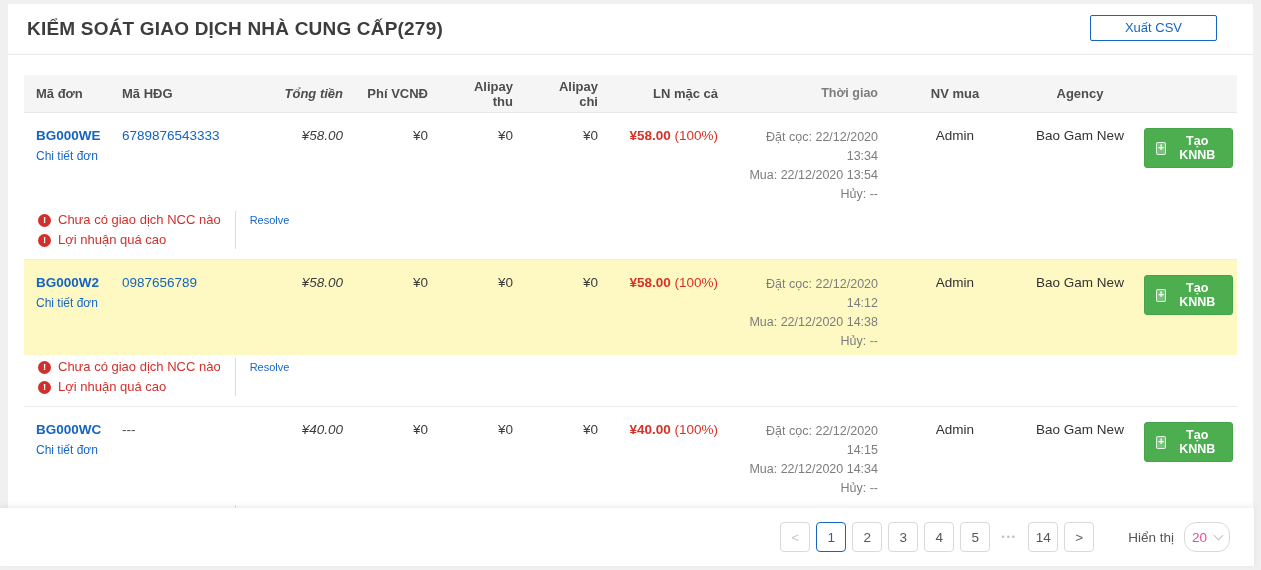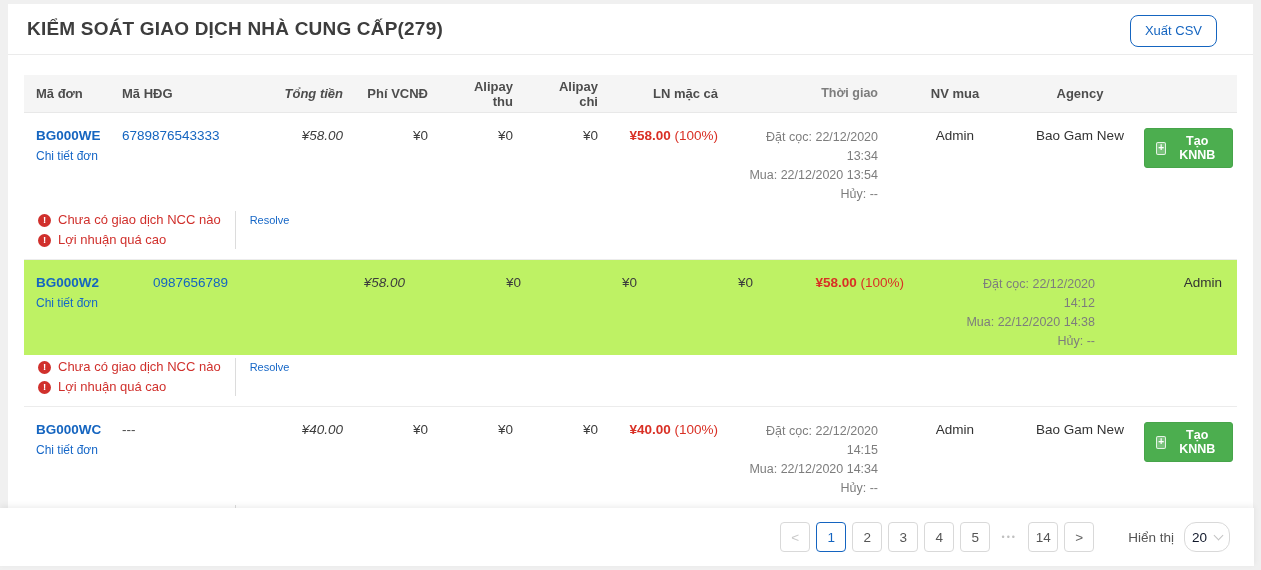--- a/index.html
+++ b/index.html
@@ -12,22 +12,22 @@
   .card {
     position:absolute; left:8px; right:8px; top:4px; bottom:4px;
     background:#fff; overflow:hidden;
   }
   .card-header { position:relative; height:51px; border-bottom:1px solid #ebebeb; }
   .page-title {
     position:absolute; left:19px; top:14px;
     font-size:19px; font-weight:bold; color:#3d3d3d; letter-spacing:.2px;
   }
   .export-btn {
-    position:absolute; right:36px; top:11px; height:32px;
-    padding:0 14px; border:1px solid #1565c0; border-radius:8px;
+    position:absolute; right:36px; top:11px; height:26px;
+    padding:0 34px; border:1px solid #1565c0; border-radius:2px;
     color:#1565c0; background:#fff; font-size:13px; line-height:24px; cursor:pointer;
     font-family:inherit;
   }
   .table { margin:20px 16px 0; }
   .thead {
     display:flex; align-items:center; height:38px;
     background:#f5f5f5; border-bottom:1px solid #e8e8e8;
     color:#4d4d4d; font-weight:700; font-size:13px;
   }
   .cell { padding:0 12px; flex-shrink:0; }
@@ -40,21 +40,21 @@
   .c-aout    { width:85px;  text-align:right; }
   .c-profit  { width:120px; text-align:right; white-space:nowrap; }
   .c-time    { width:160px; text-align:right; }
   .c-staff   { width:130px; text-align:center; }
   .c-agency  { width:120px; text-align:center; }
   .c-action  { flex:1; text-align:center; padding:0 4px; }
   .thead .c-contract { color:#4d4d4d; }
 
   .row-group { border-bottom:1px solid #ececec; }
   .row-main { display:flex; align-items:flex-start; padding:15px 0 4px; min-height:74px; }
-  .row-main.highlight { background:#bef264;gap:31px; }
+  .row-main.highlight { background:#fef9c3; }
   .order-code { display:block; font-weight:bold; color:#1565c0; text-decoration:none; cursor:pointer; }
   .detail-link { display:inline-block; margin-top:6px; font-size:12px; color:#1667c7; text-decoration:none; cursor:pointer; }
   .money { color:#3c3c3c; }
   .c-profit .amt { font-weight:bold; color:#d93025; }
   .c-profit .pct { color:#d93025; }
   .c-time { font-size:12.5px; color:#7d7d7d; line-height:19px; }
   .knnb-btn {
     display:inline-flex; align-items:center; gap:7px;
     background:#4cae4f; border:1px solid #47a44a; border-radius:3px;
     color:#fff; font-weight:bold; font-size:12.5px; padding:5px 11px; cursor:pointer;
@@ -92,21 +92,21 @@
   }
   .pbtn.active { border-color:#1464c0; color:#1464c0; }
   .pbtn.prev { color:#c9c9c9; cursor:default; }
   .pbtn.next { color:#666; }
   .pdots { width:26px; text-align:center; color:#c0c0c0; font-size:9px; letter-spacing:2px; }
   .display-label { margin-left:34px; color:#555; }
   .size-select {
     margin-left:10px; width:46px; height:30px;
     border:1px solid #d9d9d9; border-radius:12px;
     display:flex; align-items:center; justify-content:space-between;
-    padding:0 7px; color:#0f172a; cursor:pointer; background:#fff;
+    padding:0 7px; color:#ec4899; cursor:pointer; background:#fff;
   }
   .chev {
     width:7px; height:7px; border-right:1.5px solid #c3c3c3; border-bottom:1.5px solid #c3c3c3;
     transform:rotate(45deg); margin-top:-4px;
   }
 </style>
 </head>
 <body>
 
 <div class="card">

